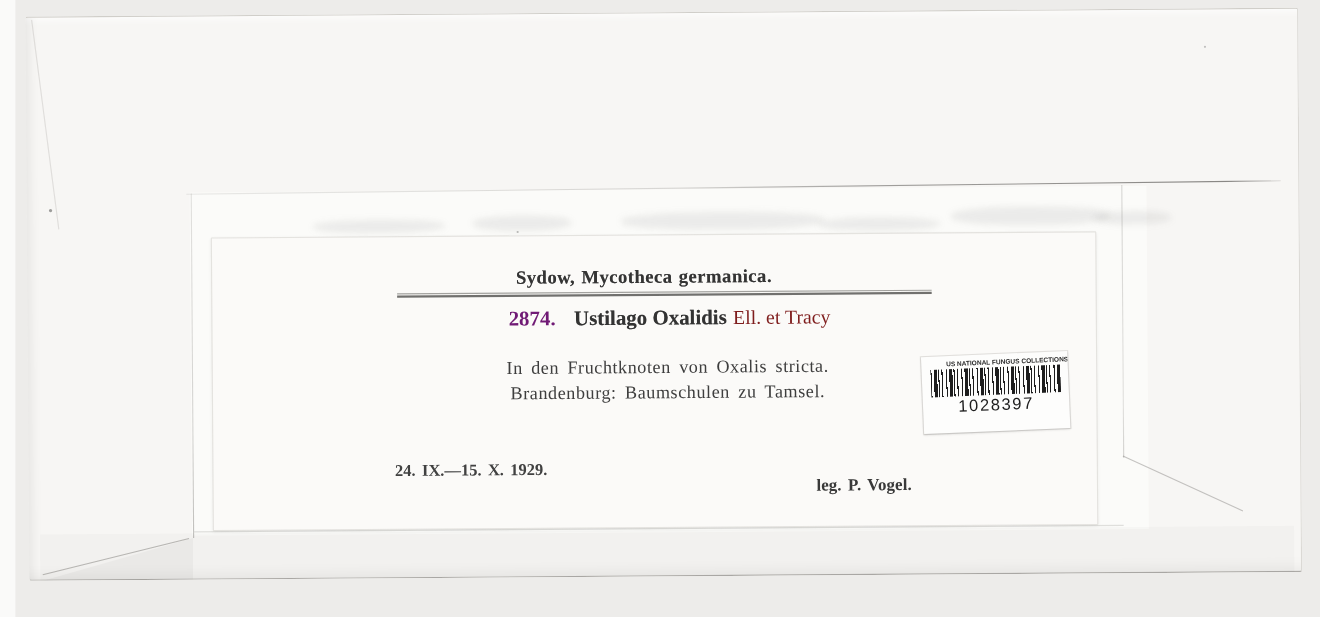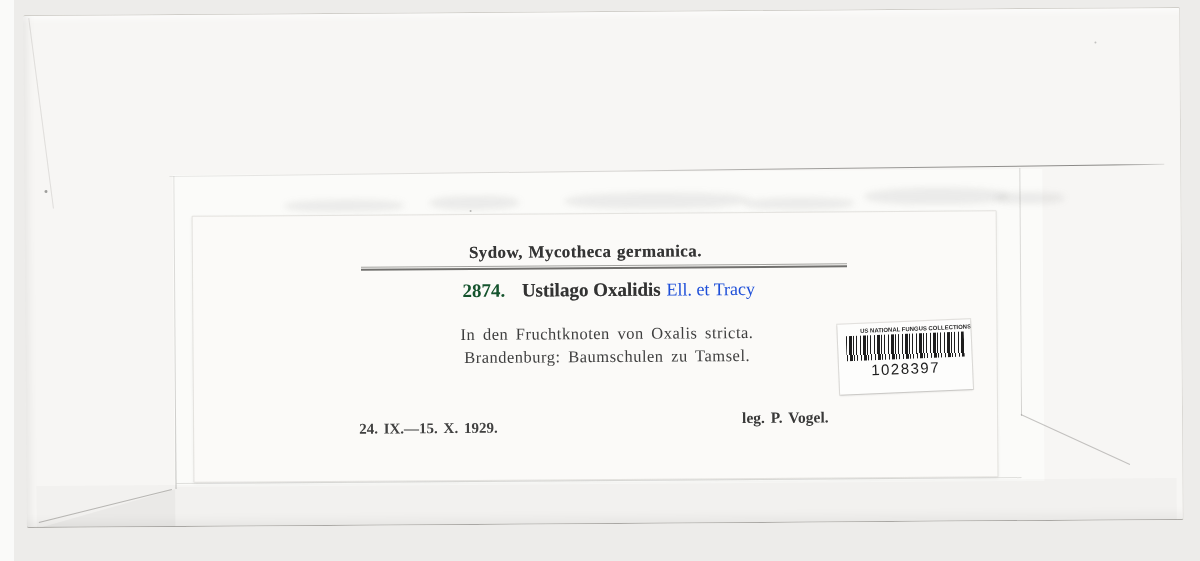--- a/index.html
+++ b/index.html
@@ -119,38 +119,38 @@
   }
   .double-rule {
     position: absolute; left: 168px; top: 51px; width: 486px; height: 4px;
     border-top: 1px solid rgba(75,75,72,0.5);
     border-bottom: 2px solid rgba(55,55,53,0.7);
   }
   .species-line {
     left: 0; right: 0; top: 65px; text-align: center; padding-left: 28px;
     font-size: 19px;
   }
-  .species-num { font-weight: bold; color: #14532d; margin-right: 12px; }
+  .species-num { font-weight: bold; color: #701a75; margin-right: 12px; }
   .species-name { font-weight: bold; color: #333; margin-right: 1px;
                   text-shadow: 0 0 0.5px rgba(51,51,51,0.5); }
-  .species-auth { font-size: 18px; color: #1d4ed8; }
+  .species-auth { font-size: 18px; color: #7f1d1d; }
   .habitat-1 {
     left: 0; right: 0; top: 110px; text-align: center; padding-left: 24px;
     font-size: 16.5px; color: #3e3e3e; letter-spacing: 0.5px; word-spacing: 3px;
   }
   .habitat-2 {
     left: 0; right: 0; top: 133px; text-align: center; padding-left: 24px;
     font-size: 16.5px; color: #3e3e3e; letter-spacing: 0.5px; word-spacing: 3px;
   }
   .date-line {
     left: 165px; top: 205px; font-weight: bold; font-size: 15px;
     color: #414141; word-spacing: 2px;
   }
   .collector-line {
-    left: 548px; top: 196px; font-weight: bold; font-size: 15.5px;
+    left: 548px; top: 220px; font-weight: bold; font-size: 15.5px;
     color: #393939; word-spacing: 2px;
   }
 
   
   .sticker {
     position: absolute; left: 645px; top: 110px; width: 133px; height: 70px;
     background: #fdfdfc; transform: rotate(-2deg);
     box-shadow: 0 1px 2px rgba(40,40,40,0.18), 0 0 0 1px rgba(200,198,194,0.45);
     text-align: center; overflow: hidden;
   }

